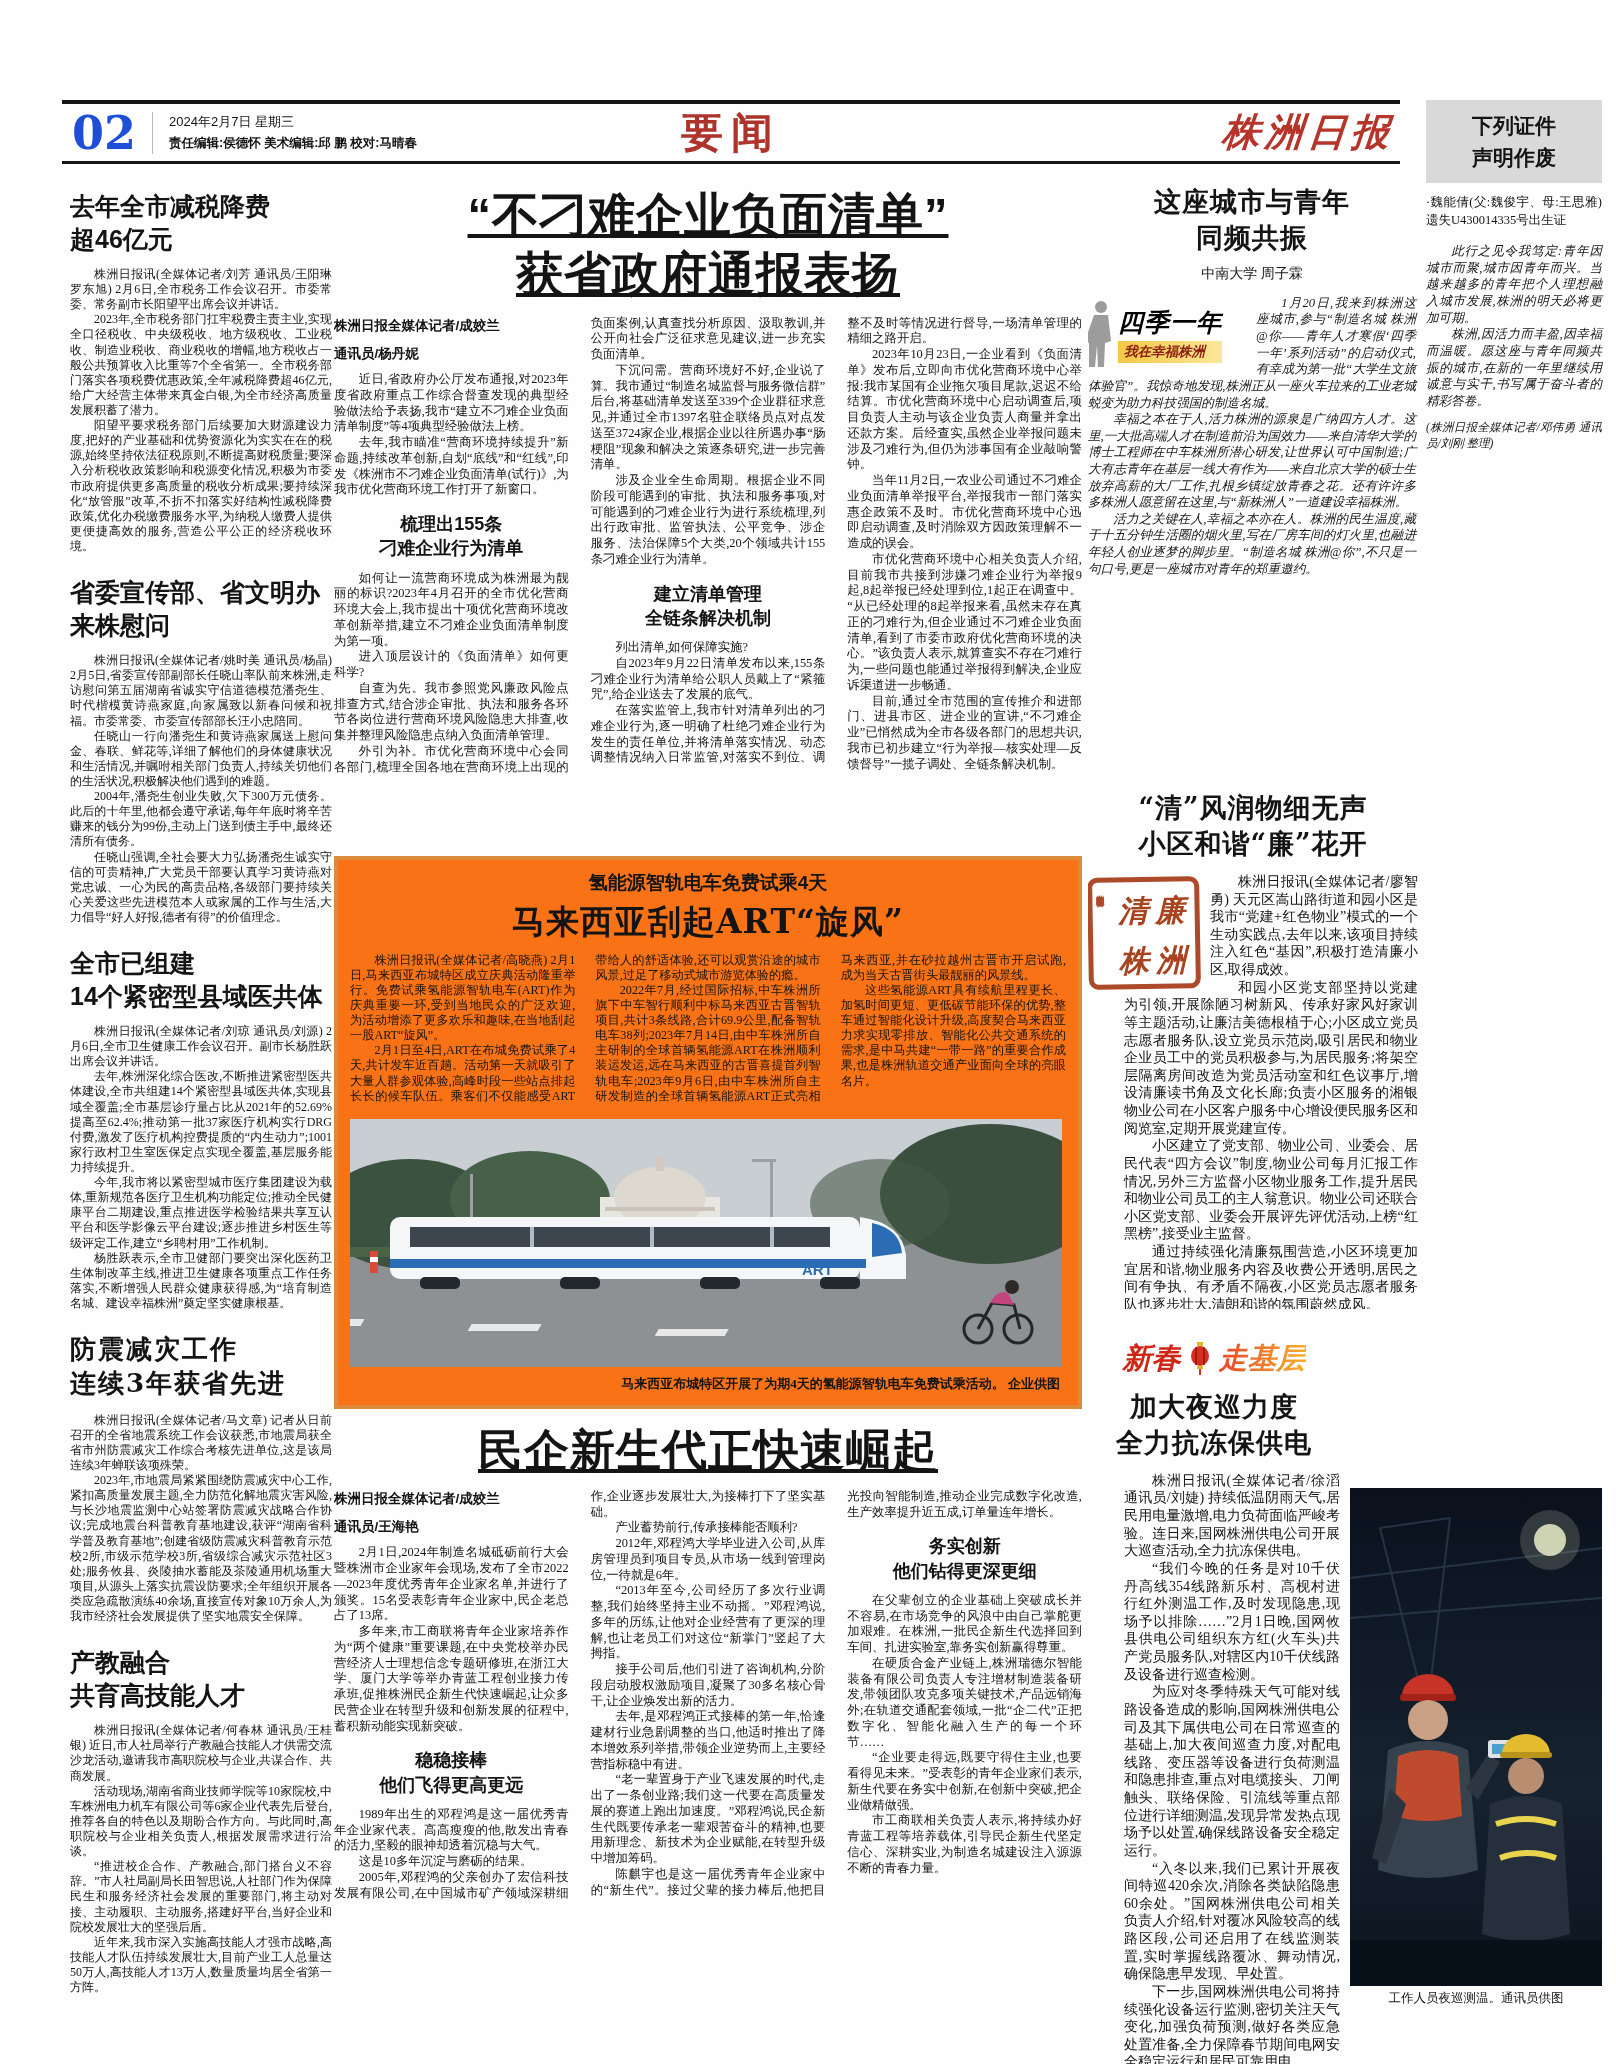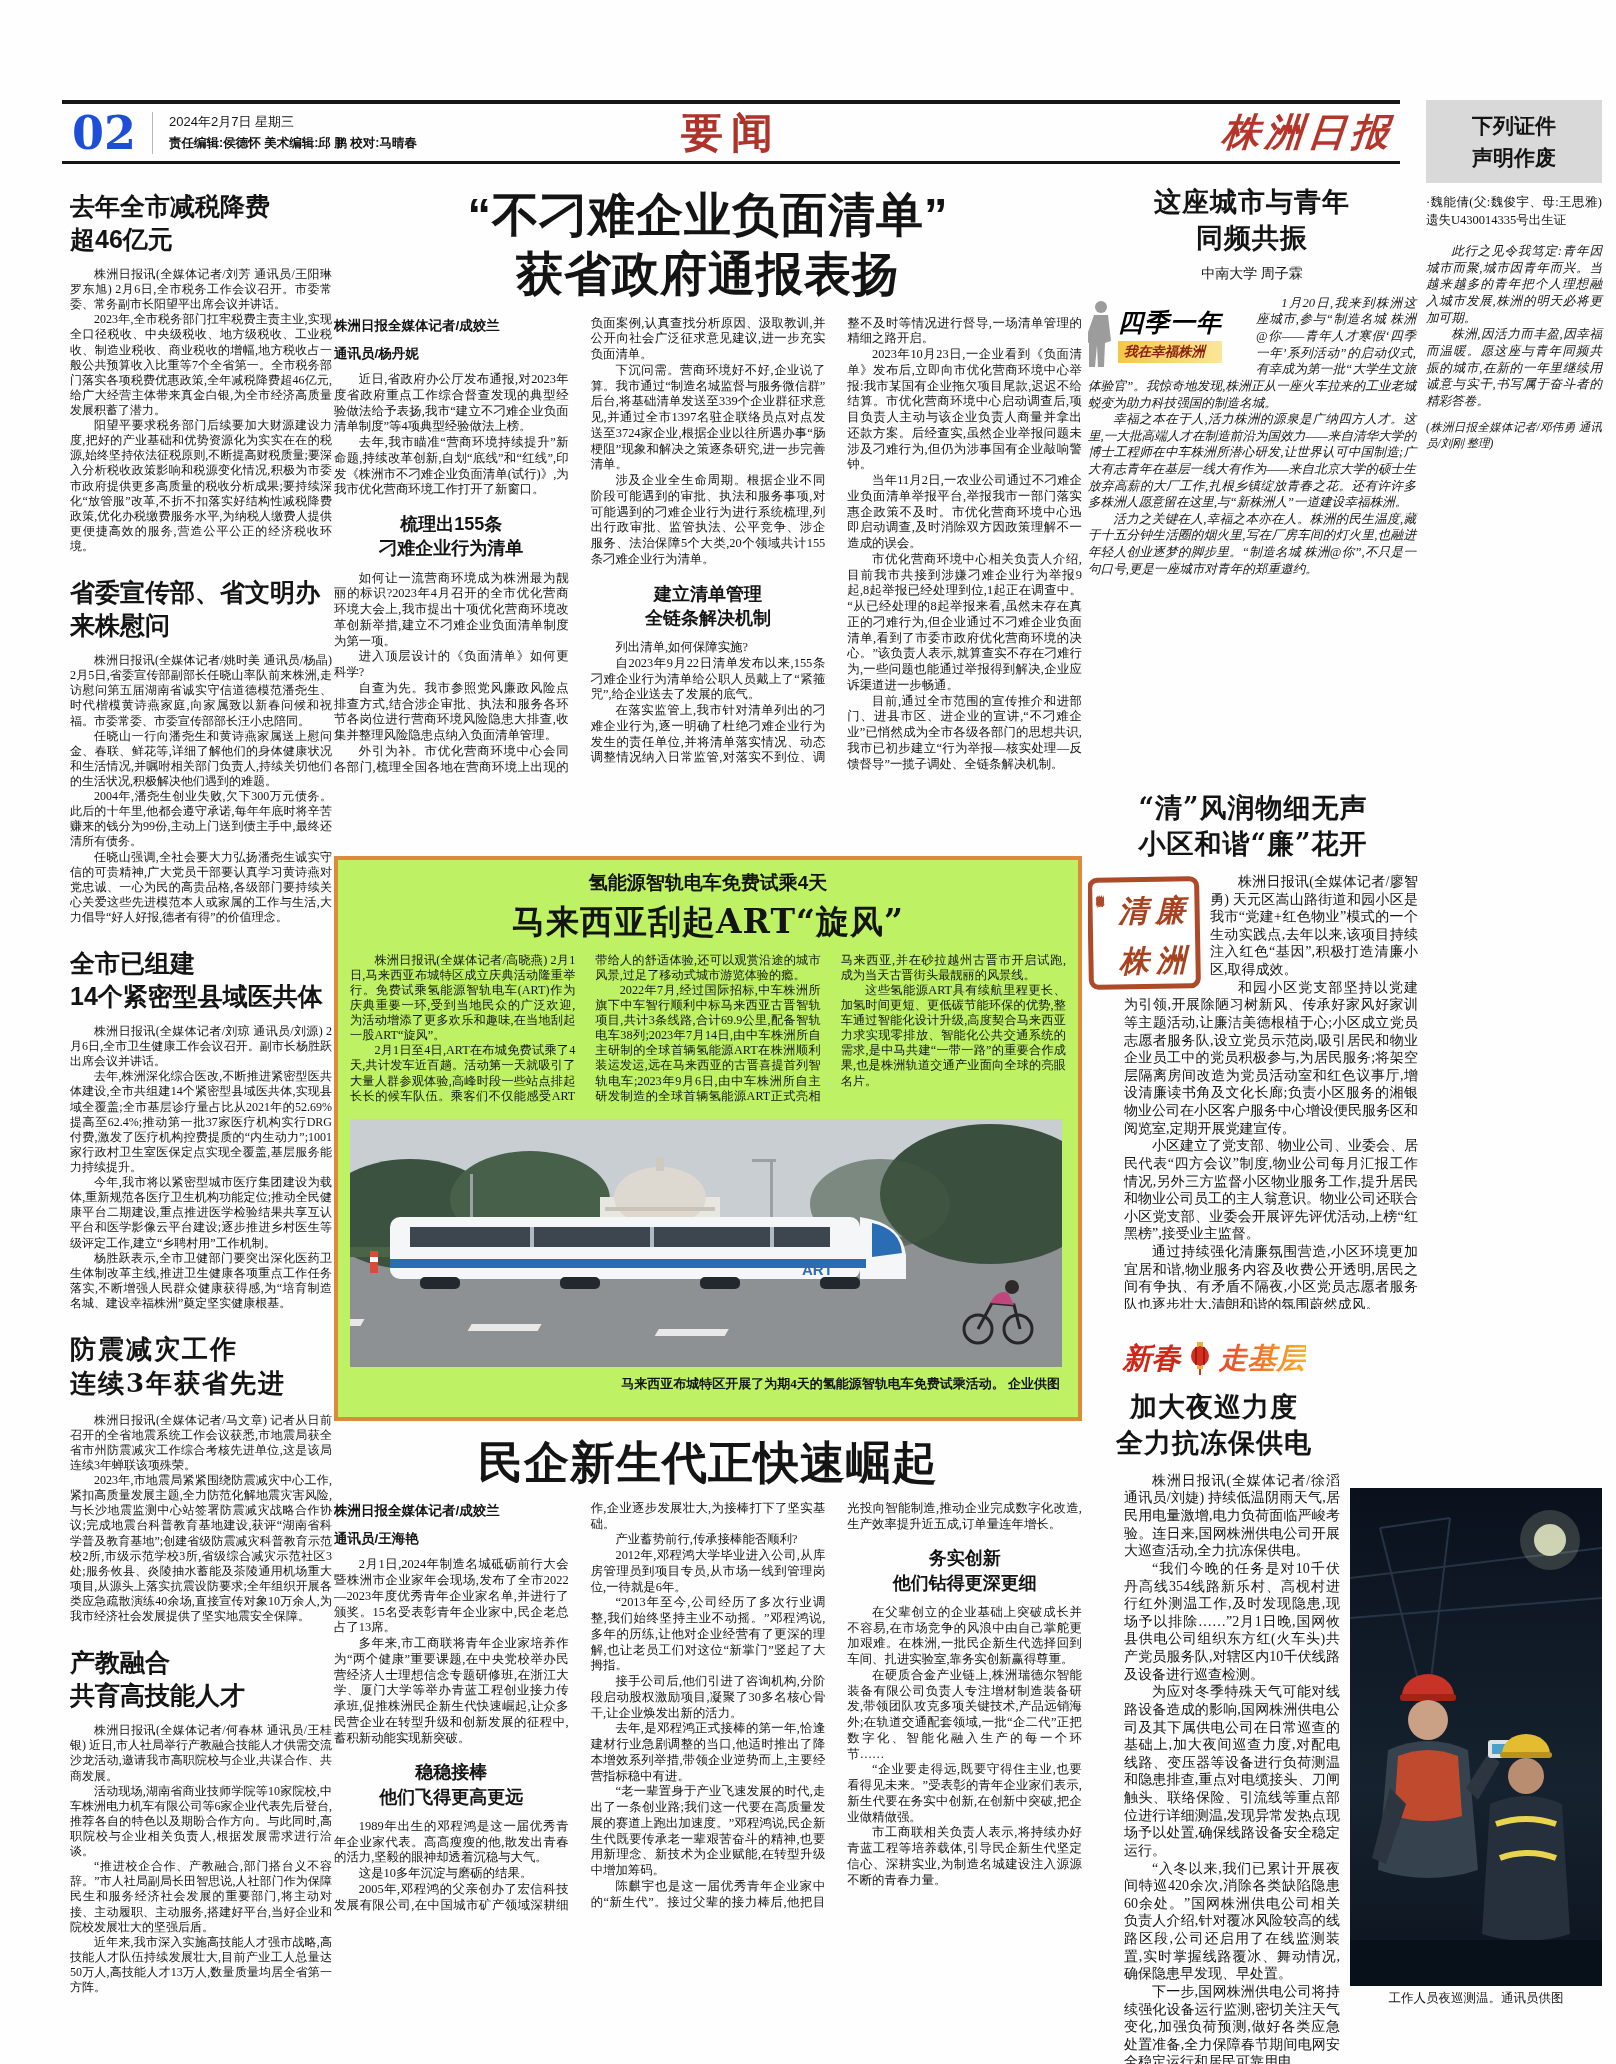--- a/index.html
+++ b/index.html
@@ -33,26 +33,26 @@
   .left-col { position:absolute; left:70px; top:190px; width:262px; height:1862px; overflow:hidden; }
   .l-art { margin-bottom:22px; }
   .l-hl { font-family:"Liberation Sans", sans-serif; font-weight:800; font-size:25px;
           line-height:1.3; white-space:pre-line; margin-bottom:12px; }
   .l-hl.serif { font-family:"DejaVu Serif", serif; font-weight:600; letter-spacing:2px; font-size:26px; }
   .left-col .para { font-size:12px; line-height:1.26; }
 
   
   .center-col { position:absolute; left:334px; top:186px; width:748px; }
   .big-hl { font-family:"Liberation Sans", sans-serif; font-weight:800; text-align:center;
-            font-size:47px; line-height:1.25; white-space:pre-line; letter-spacing:1px; }
+            font-size:47px; line-height:1.25; white-space:pre-line; letter-spacing:1px;text-decoration:underline; }
   .cols { columns:3; column-gap:22px; overflow:hidden; }
   .ct-cols { height:528px; margin-top:12px; }
   .cb-cols { height:596px; margin-top:10px; }
 
-  .art-box { margin-top:12px; border:4px solid #dd8a3a; background:#bef264; padding:10px 12px 24px; }
+  .art-box { margin-top:12px; border:4px solid #dd8a3a; background:#f97316; padding:10px 12px 12px; }
   .art-eyebrow { text-align:center; font-family:"Liberation Sans", sans-serif; font-weight:700; font-size:19px; }
   .art-hl { text-align:center; font-family:"DejaVu Serif", serif; font-weight:700; font-size:33px; margin:4px 0 8px; letter-spacing:1px; }
   .art-cols { columns:3; column-gap:20px; height:158px; overflow:hidden; }
   .art-cols .para { font-size:12.2px; line-height:1.24; }
   .art-photo { margin-top:8px; }
   .art-caption { text-align:right; font-size:13px; font-weight:600; padding:4px 6px 0 0; }
 
   .cb-hl { margin-top:14px; font-size:45px; }
 
   

